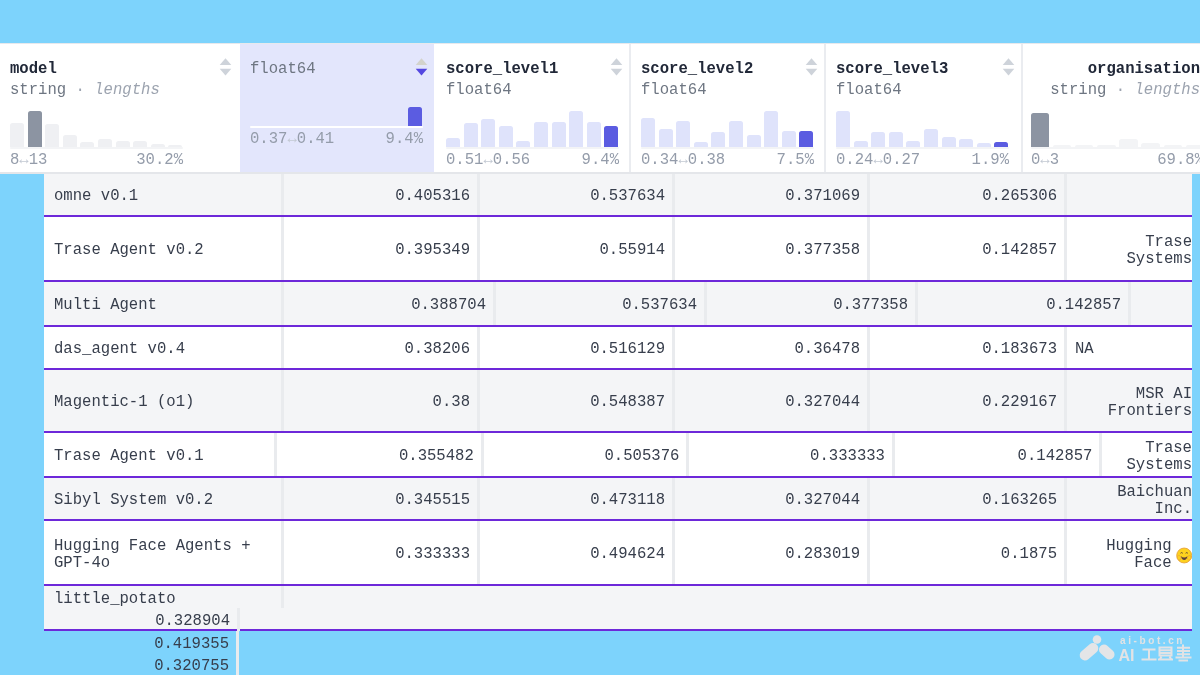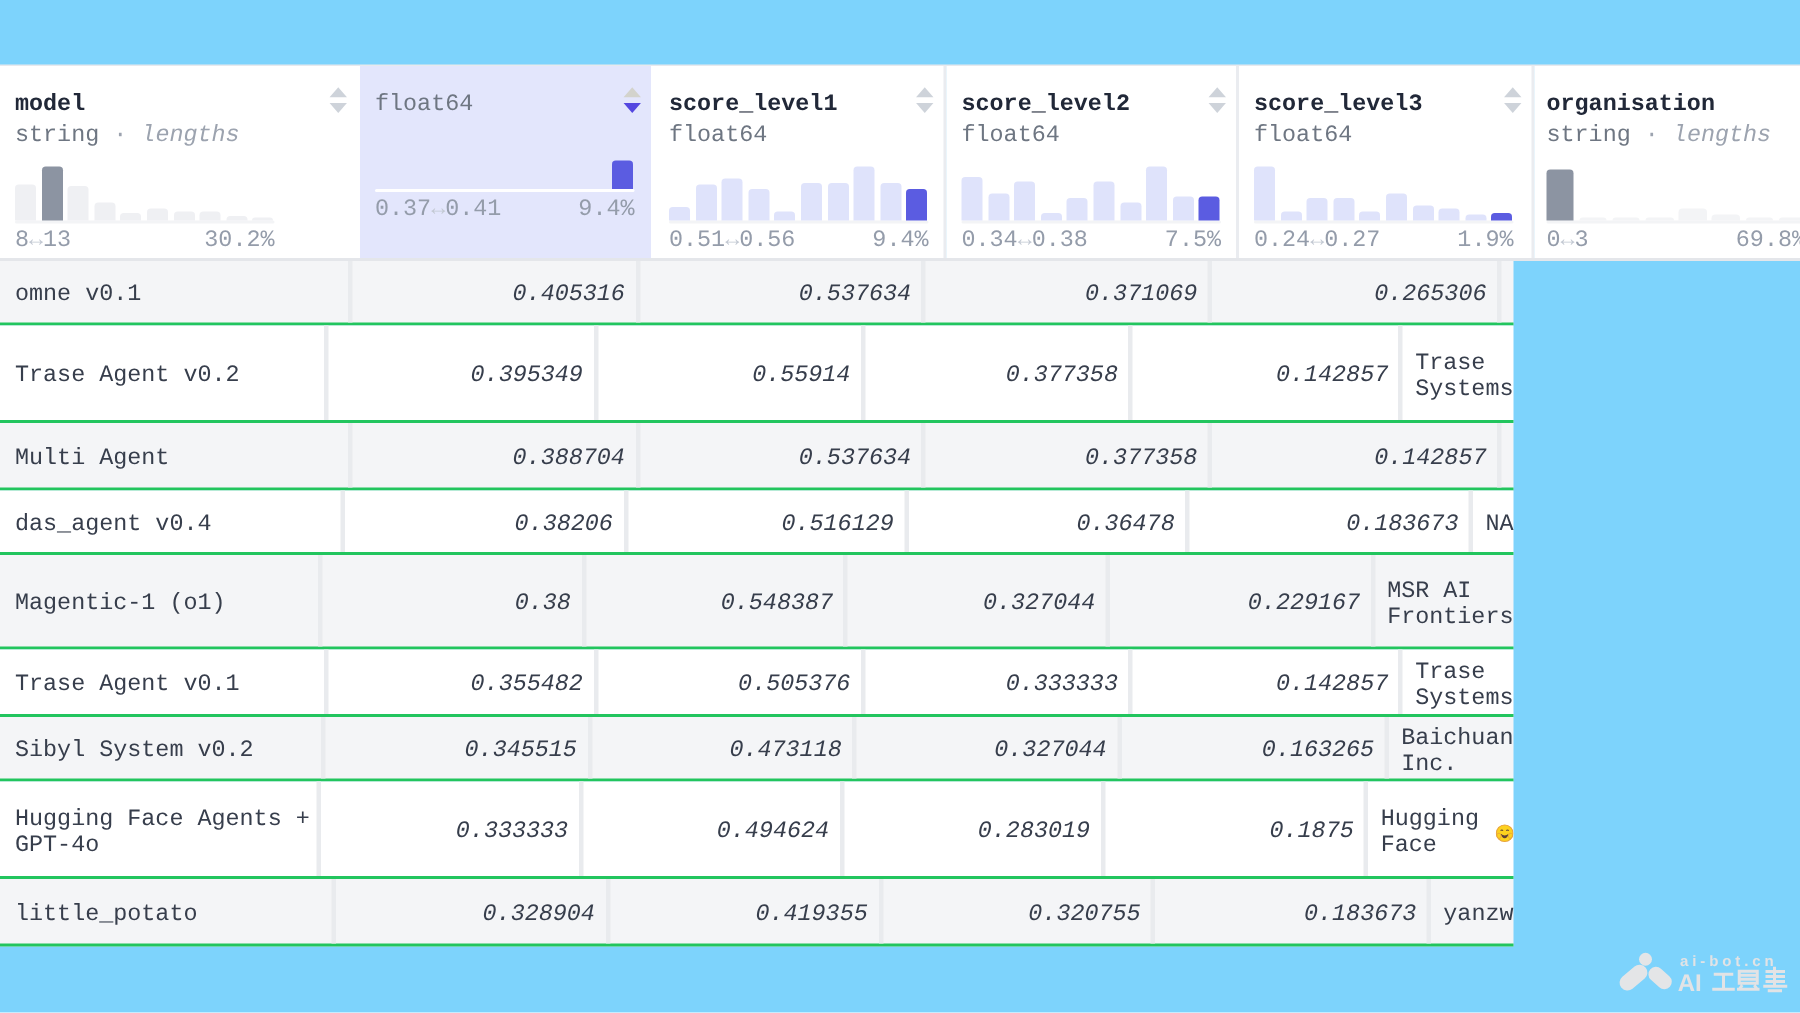--- a/index.html
+++ b/index.html
@@ -5,21 +5,21 @@
   * { margin:0; padding:0; box-sizing:border-box; }
   html,body { background:#fff; }
   .page { position:relative; width:1200px; height:675px; background:#7dd3fc; overflow:hidden;
           font-family:"Liberation Mono", monospace; font-size:15.6px; color:#373e4c; }
   .tbl { position:absolute; left:0; top:43px; width:1200px; border-top:1px solid #e7e9ed; }
   .row { display:flex; width:1200px; }
   .thead { height:130px; border-bottom:2px solid #e4e6ea; }
   .th { position:relative; padding:14.6px 0 0 10px; background:#fff; }
   .th.hb:after { content:''; position:absolute; right:0; top:0; bottom:0; width:2px; background:#eaecf0; }
   .th.sorted:after { content:''; position:absolute; right:0; top:0; bottom:0; width:2.5px; background:#fff; }
-  .td.c6, .th.c6 { padding-left:8px; }
+  .td.c6, .th.c6 { padding-left:8px;text-align:right; }
   .c1 { width:240px; }
   .c2 { width:196px; }
   .c3 { width:195px; }
   .c4 { width:195px; }
   .c5 { width:197px; }
   .c6 { width:177px; flex:1; }
   .th.sorted { background:#e3e6fc; }
   .nm { font-weight:bold; color:#212838; line-height:21px; letter-spacing:0; }
   .ty { color:#6e7682; line-height:21px; }
   .ty .lg { font-style:italic; color:#9ca3af; }
@@ -28,33 +28,33 @@
   .bars { display:flex; align-items:flex-end; height:37px; gap:3.6px; }
   .bars i { display:block; width:14px; border-radius:2.5px 2.5px 0 0; background:#dfe3fb; }
   .bars.wide i { width:18.3px; }
   .bars.wide { gap:3.8px; }
   .base { height:2px; margin-top:0px; background:#f3f4f6; border-radius:1px; }
   .sorted .base { background:#fff; }
   .lbls { display:flex; justify-content:space-between; line-height:17px; margin-top:3px;
           color:#949caa; }
   .arr { color:#c3c9d3; font-weight:bold; }
   .sort { position:absolute; right:8px; top:13.5px; width:13px; height:18px; }
-  .tr { display:flex; width:1009px; border-bottom:2px solid #22c55e; background:#fff; }
+  .tr { display:flex; width:1148px; border-bottom:2px solid #6d28d9; background:#fff;margin-left:44px; }
   .tr.g { background:#f4f5f7; }
   .td { display:flex; align-items:center; padding-left:10px; padding-top:5px; line-height:17.4px; position:relative; }
-  .td.num { justify-content:flex-end; padding-right:10px; padding-left:0;font-style:italic; }
+  .td.num { justify-content:flex-end; padding-right:10px; padding-left:0; }
   .td .csep { position:absolute; right:0; top:0; bottom:0; width:3px; background:#e9ebee; }
   .tr.g .td .csep { background:#e9ebee; }
   .h43 { height:43px; }
   .h61 { height:65px; }
-  .h44 { height:45px; }
+  .h44 { height:45px;gap:16px; }
   .h4b { height:43px; }
   .h63 { height:63px; }
   .h67 { height:65px; }
-  .h47 { height:45px; }
+  .h47 { height:45px;flex-direction:column; }
   .wm { position:absolute; left:1056px; top:629px; width:144px; height:46px; }
 </style>
 </head>
 <body>
 <div class="page">
   <div class="tbl">
     <div class="row thead">
       <div class="th c1">
         <div class="nm">model</div>
         <div class="ty">string <span class="dot">·</span> <span class="lg">lengths</span></div>

